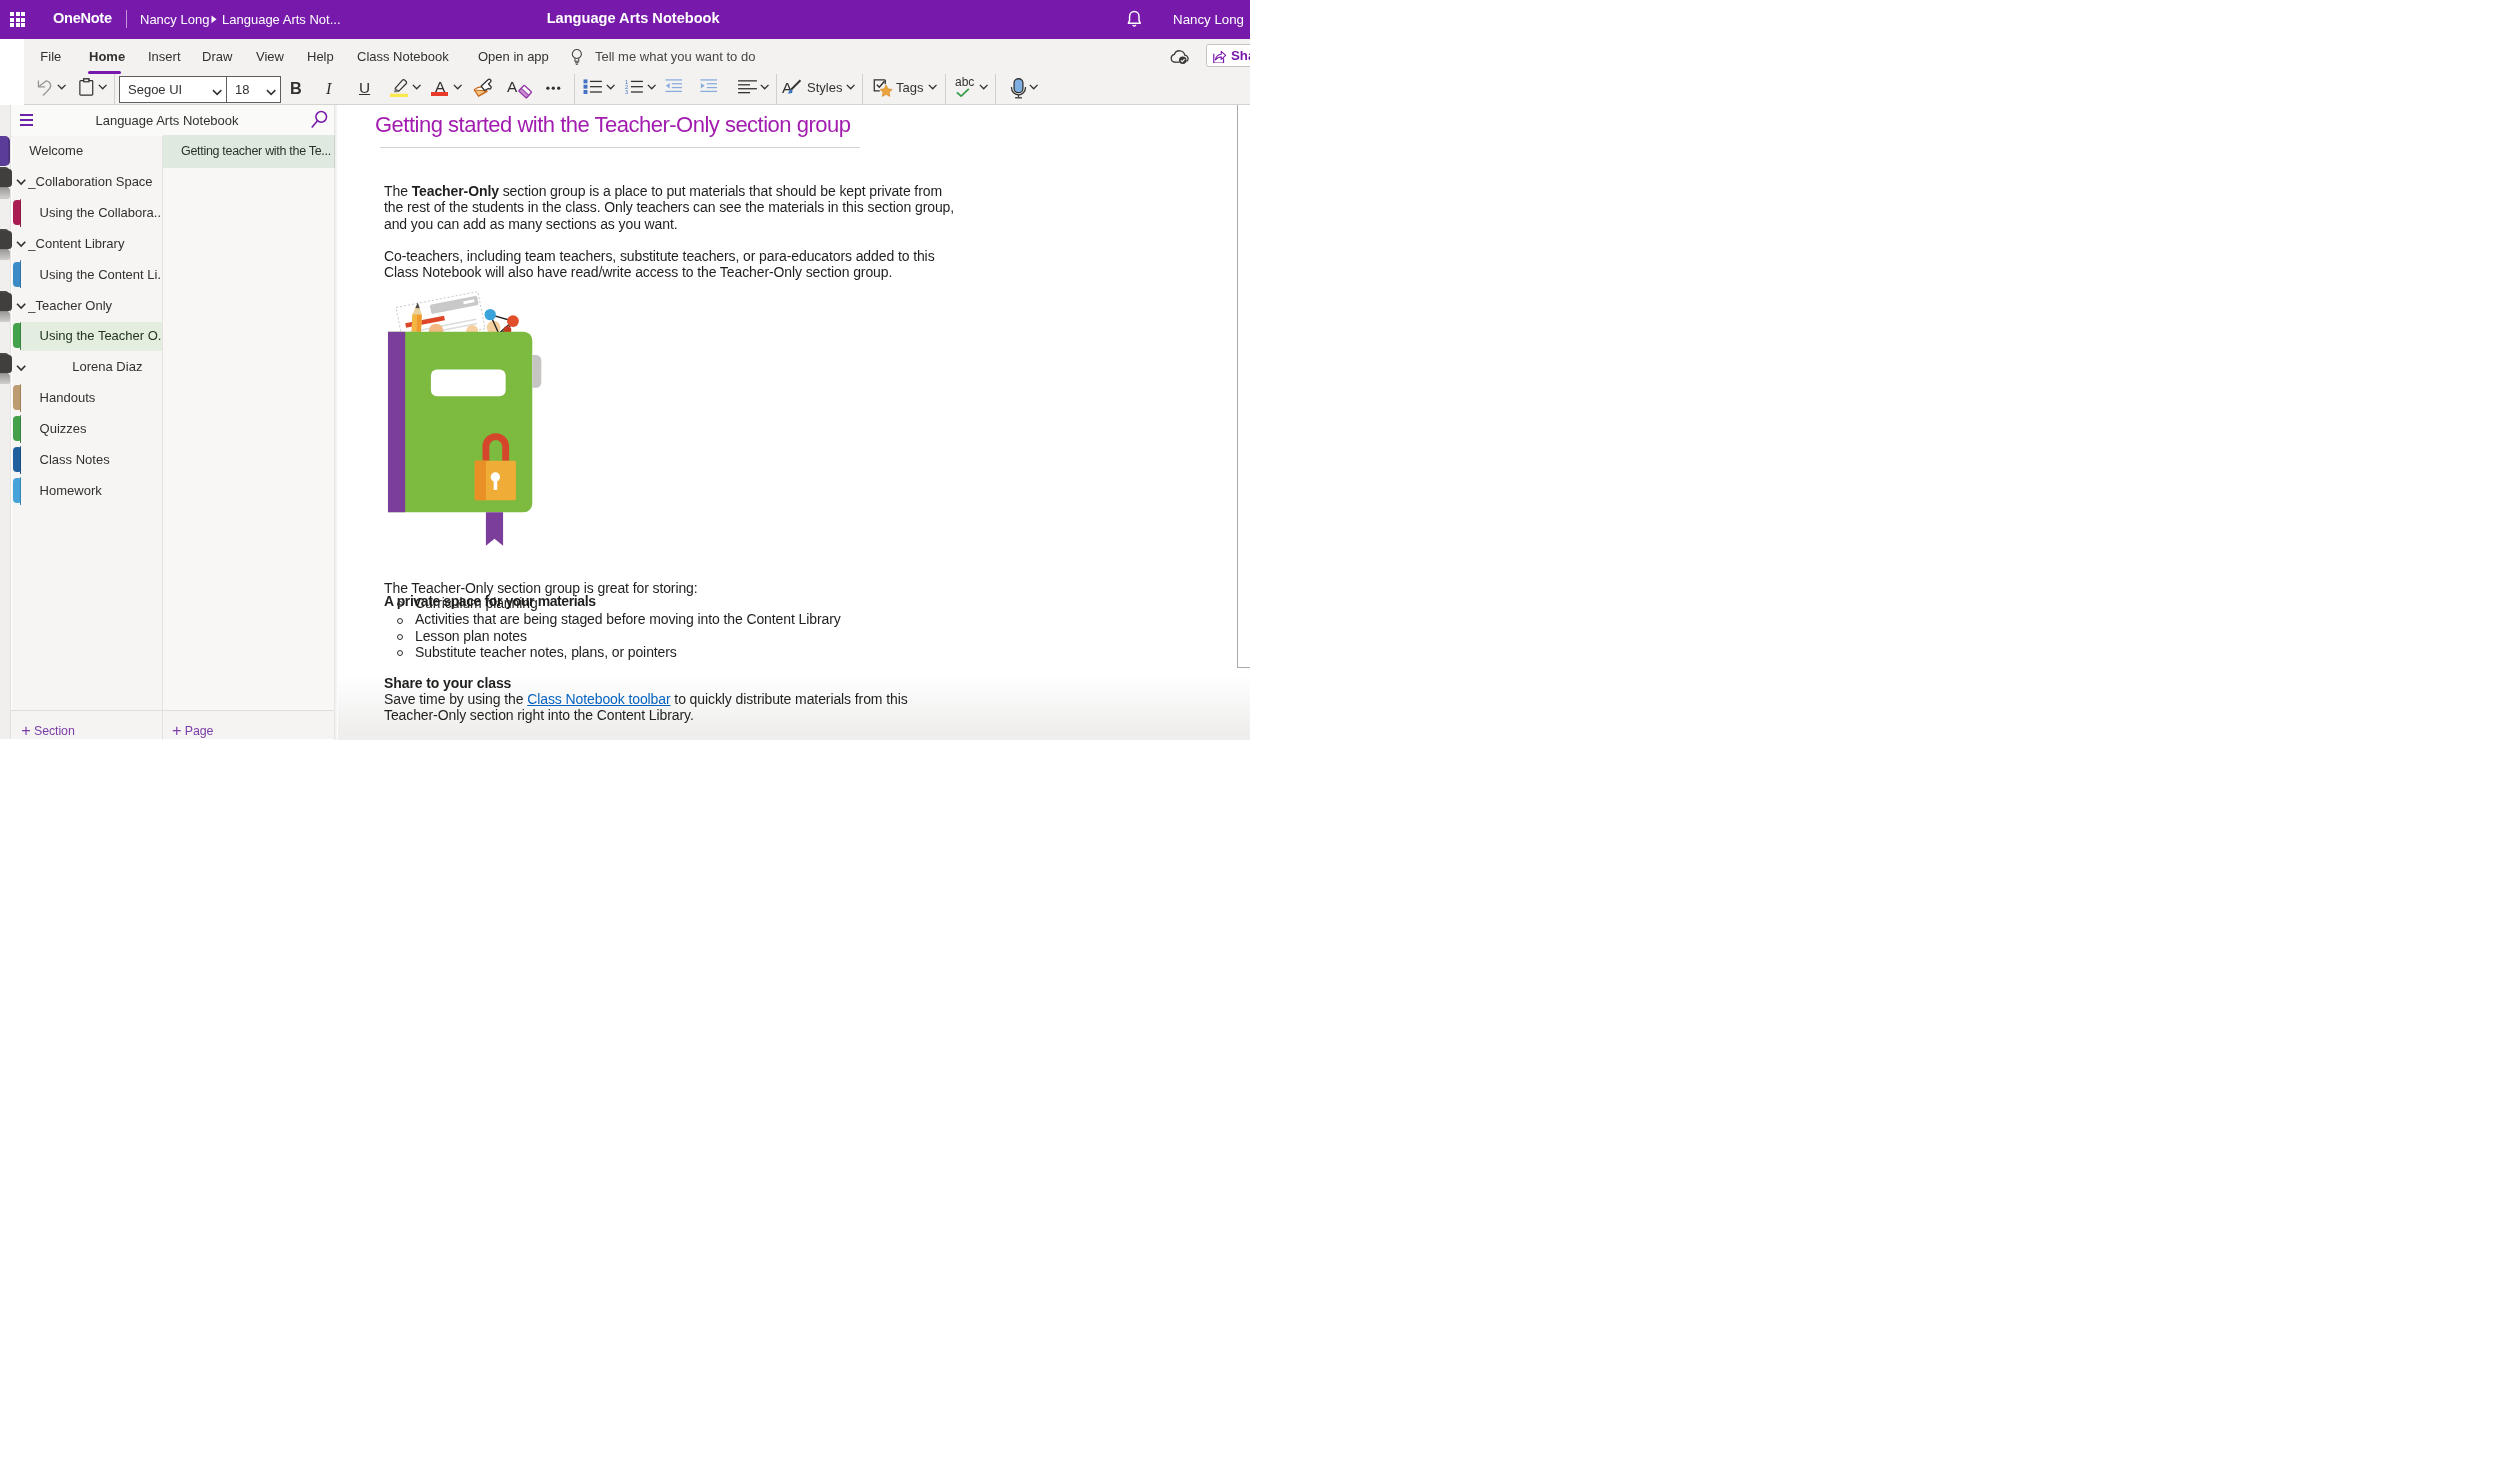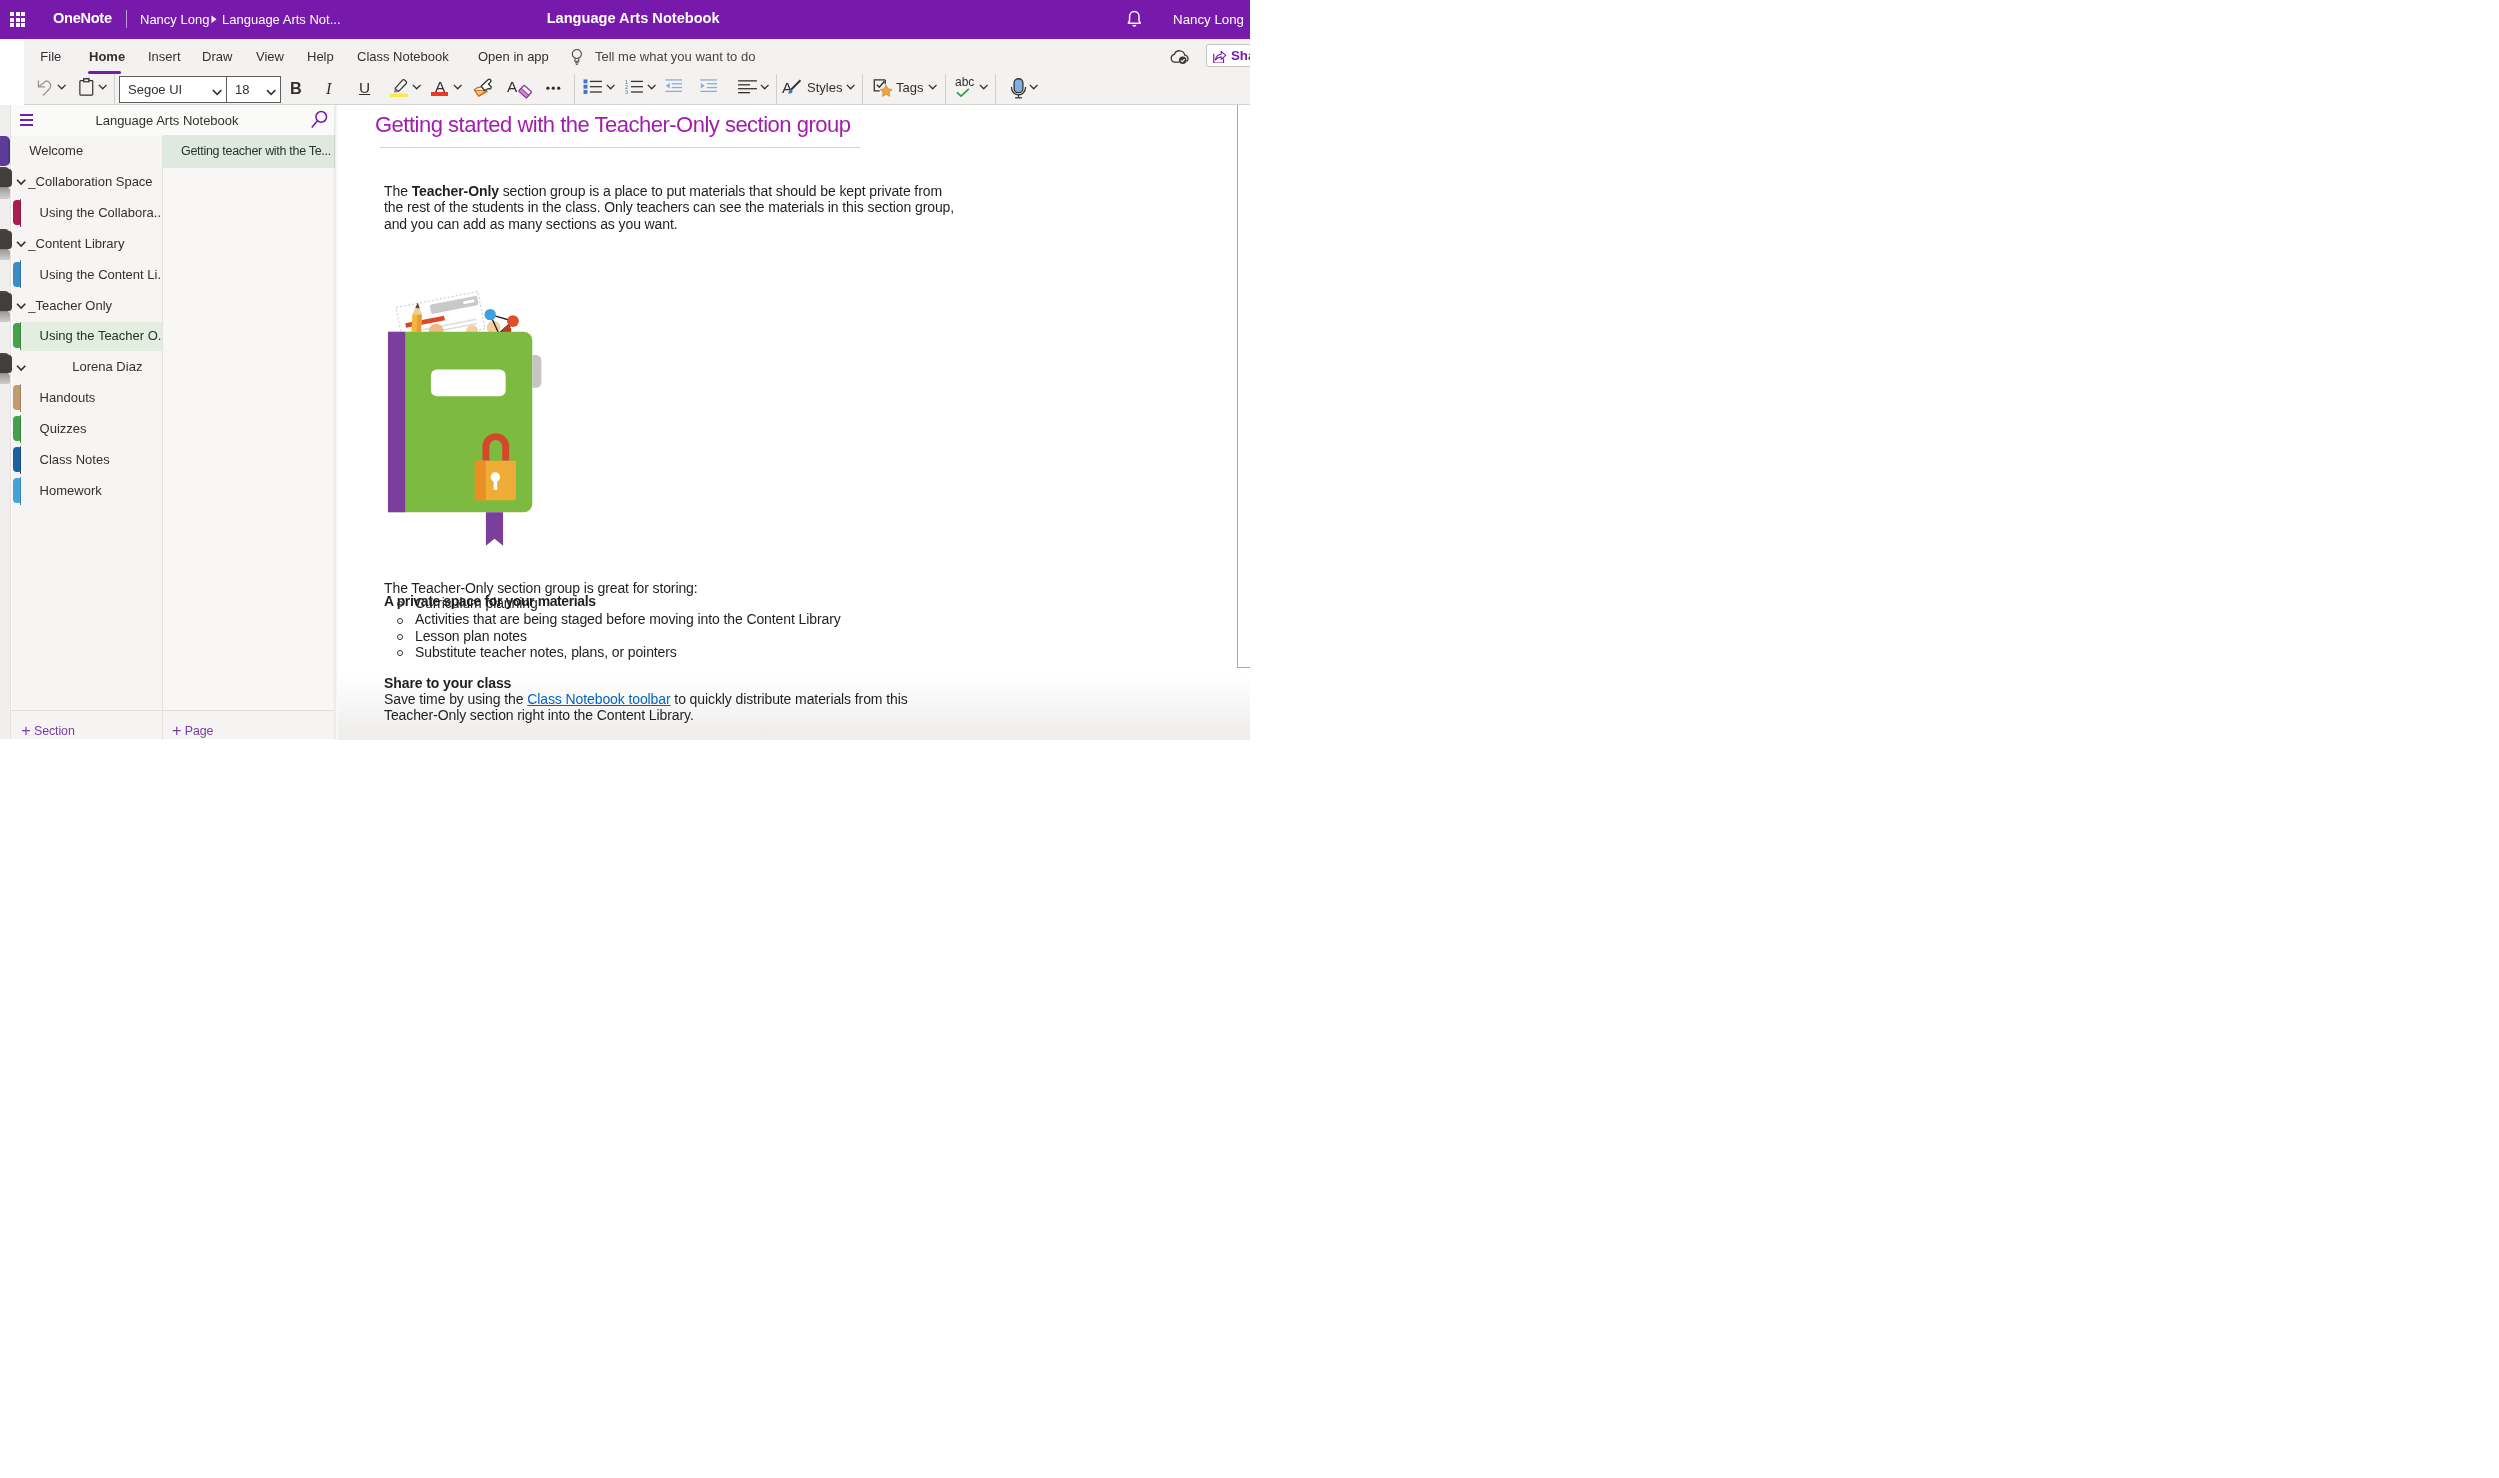--- a/index.html
+++ b/index.html
@@ -388,20 +388,21 @@
   <div id="sideshadow"></div>
 
   <div id="canvas">
     <div style="position:absolute;left:0;top:570px;width:912px;height:65px;background:linear-gradient(180deg, rgba(239,238,237,0) 0%, #efeeed 88%);"></div>
     <div style="position:absolute;left:899px;top:0;width:13px;height:563px;background:#fff;border-left:0.9px solid #aaa9a8;border-bottom:0.9px solid #aaa9a8;"></div>
     <div style="position:absolute;left:37px;top:7px;font-size:22px;font-weight:400;color:#a21caf;letter-spacing:-0.5px;">Getting started with the Teacher-Only section group</div>
     <div style="position:absolute;left:42px;top:42px;width:480px;height:1.3px;background:#d4d2cf;"></div>
 
     <div style="position:absolute;left:46px;top:78px;width:600px;font-size:14px;line-height:16.3px;color:#201f1e;letter-spacing:-0.1px;">
       <p>The <b>Teacher-Only</b> section group is a place to put materials that should be kept private from<br>the rest of the students in the class. Only teachers can see the materials in this section group,<br>and you can add as many sections as you want.</p>
+      <p style="margin-top:16px;">Co-teachers, including team teachers, substitute teachers, or para-educators added to this<br>Class Notebook will also have read/write access to the Teacher-Only section group.</p>
     </div>
 
     <svg style="position:absolute;left:43px;top:183px;" width="172" height="262" viewBox="0 0 200 305">
 
       <g transform="rotate(-11 69.5 36.5)">
         <rect x="21" y="13" width="97" height="44" fill="#fff" stroke="#c6c6c6" stroke-width="1" stroke-dasharray="2.5 2.2"></rect>
         <rect x="60" y="17.5" width="56" height="11" rx="2" fill="#c9c9c9"></rect>
         <rect x="99" y="21" width="13" height="3.2" fill="#fff"></rect>
         <rect x="28" y="33" width="46" height="5.5" fill="#dd4727"></rect>
         <rect x="28" y="43.5" width="82" height="1.7" fill="#dcdcdc"></rect>

